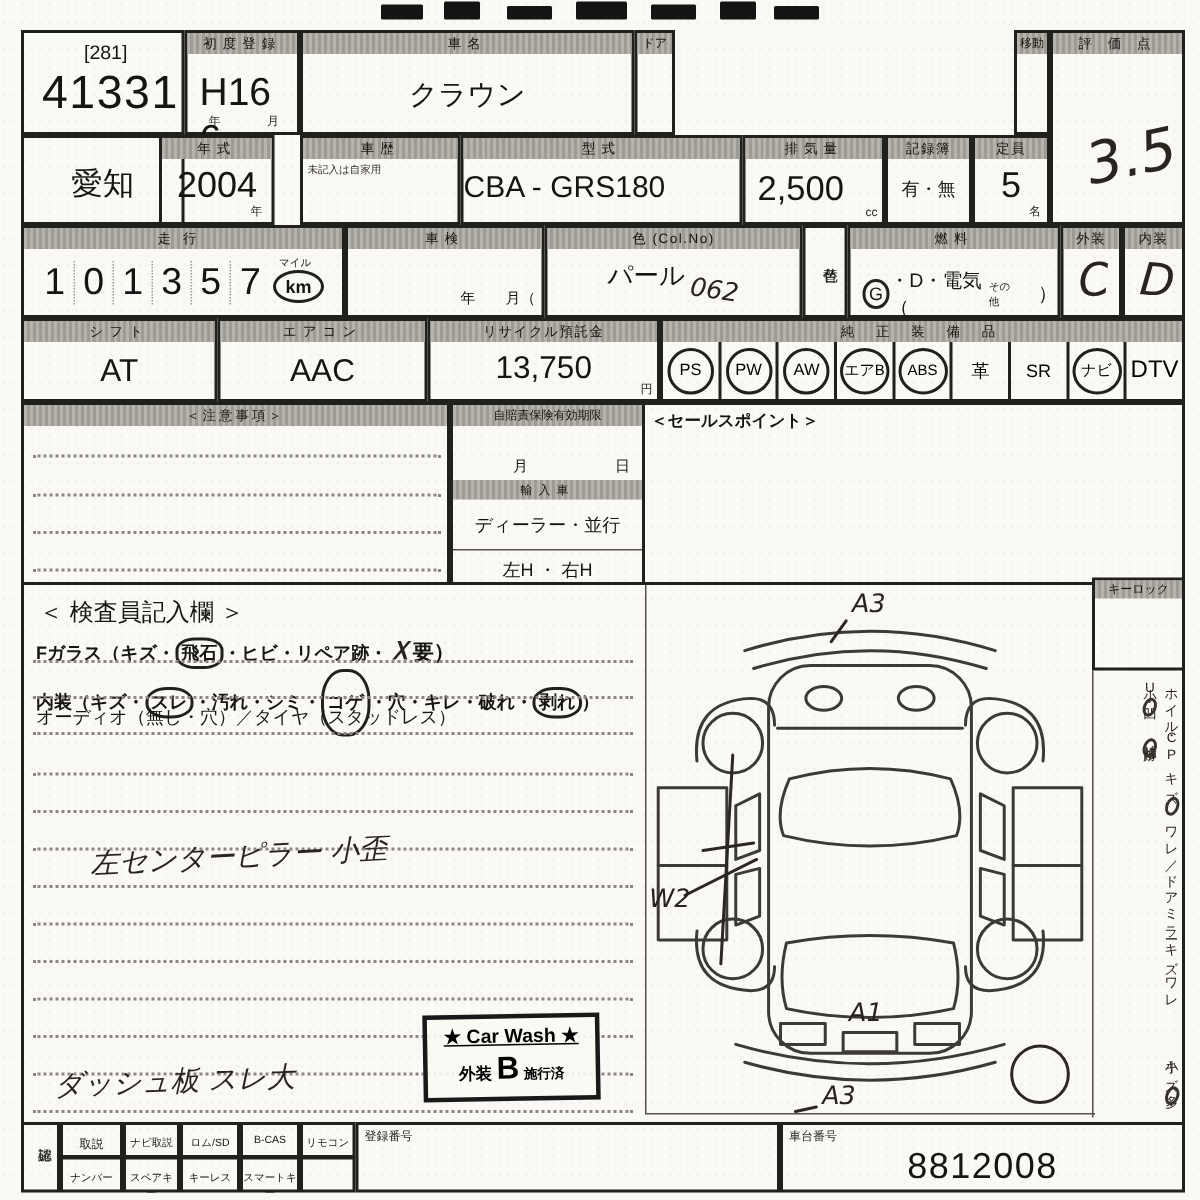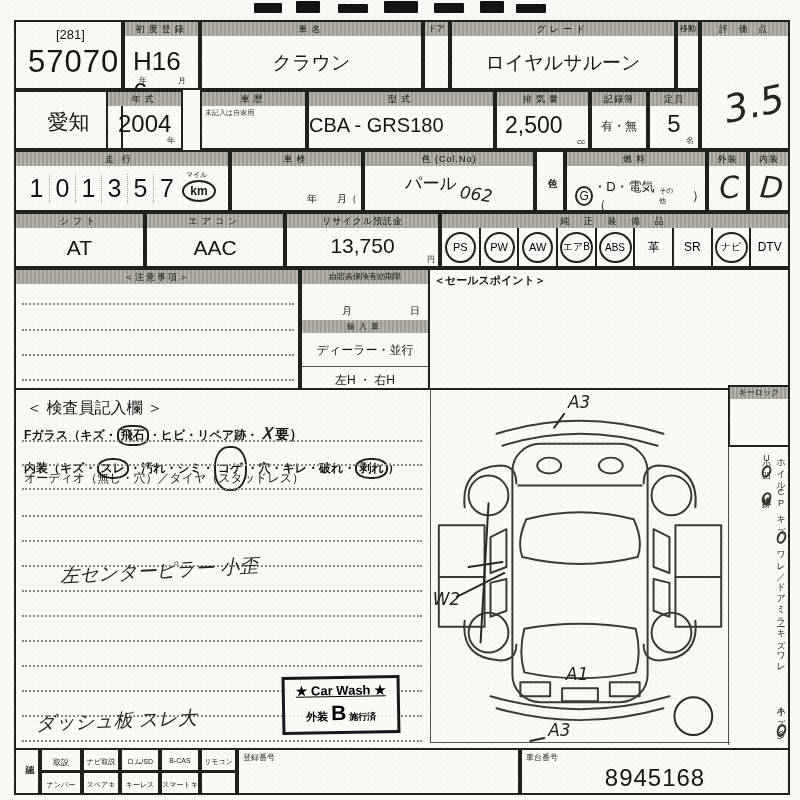--- a/index.html
+++ b/index.html
@@ -39,43 +39,39 @@
     <div class="frag" style="left:296px;top:1px;width:24px;height:12px"></div>
     <div class="frag" style="left:338px;top:4px;width:30px;height:9px"></div>
     <div class="frag" style="left:384px;top:1px;width:34px;height:12px"></div>
     <div class="frag" style="left:434px;top:3px;width:30px;height:10px"></div>
     <div class="frag" style="left:480px;top:1px;width:24px;height:12px"></div>
     <div class="frag" style="left:516px;top:4px;width:30px;height:9px"></div>
   </div>
 
   <div class="cell" style="left:14px;top:20px;width:109px;height:70px">
     <div class="v" style="left:40px;top:5px;font-size:13px">[281]</div>
-    <div class="v" style="left:12px;top:22px;font-size:31px;letter-spacing:1px">57070</div>
+    <div class="v" style="left:12px;top:22px;font-size:31px;letter-spacing:1px">41331</div>
   </div>
 
   <div class="cell" style="left:123px;top:20px;width:77px;height:70px">
     <div class="hdr">初度登録</div>
     <div class="v" style="left:8px;top:24px;font-size:26px">H16 6</div>
     <div class="v tiny" style="left:14px;bottom:2px">年</div>
     <div class="v tiny" style="right:12px;bottom:2px">月</div>
   </div>
 
   <div class="cell" style="left:200px;top:20px;width:223px;height:70px">
     <div class="hdr">車名</div>
     <div class="v" style="left:0;right:0;top:28px;text-align:center;font-size:19px">クラウン</div>
   </div>
 
   <div class="cell" style="left:423px;top:20px;width:27px;height:70px">
     <div class="hdr" style="letter-spacing:0;font-size:8px">ドア</div>
   </div>
 
-  <div class="cell" style="left:450px;top:20px;width:226px;height:70px">
-    <div class="hdr">グレード</div>
-    <div class="v" style="left:0;right:0;top:28px;text-align:center;font-size:19px">ロイヤルサルーン</div>
-  </div>
 
   <div class="cell" style="left:676px;top:20px;width:24px;height:70px">
     <div class="hdr" style="letter-spacing:0;font-size:8px">移動</div>
   </div>
 
   <div class="cell" style="left:700px;top:20px;width:90px;height:130px">
     <div class="hdr">評 価 点</div>
     <div class="v hand" style="left:22px;top:60px;font-size:38px;transform:rotate(-12deg)">3.5</div>
   </div>
 
@@ -197,21 +193,21 @@
           <span class="circ" style="width:33px;height:31px;font-size:10px">エアB</span>
         </div>
       <div style="flex:1;border-right:2px solid #20201d;display:flex;align-items:center;justify-content:center">
           <span class="circ" style="width:33px;height:31px;font-size:10px">ABS</span>
         </div>
       <div style="flex:1;border-right:2px solid #20201d;display:flex;align-items:center;justify-content:center;font-size:12px">革</div>
       <div style="flex:1;border-right:2px solid #20201d;display:flex;align-items:center;justify-content:center;font-size:12px">SR</div>
       <div style="flex:1;border-right:2px solid #20201d;display:flex;align-items:center;justify-content:center">
           <span class="circ" style="width:33px;height:31px;font-size:10px">ナビ</span>
         </div>
-      <div style="flex:1;display:flex;align-items:center;justify-content:center;font-size:12px">DTV</div>
+      <div style="flex:1;display:flex;align-items:center;justify-content:center;font-size:16px">DTV</div>
     </div>
   </div>
 
   <div class="cell" style="left:14px;top:268px;width:286px;height:122px">
     <div class="hdr" style="letter-spacing:2px">＜注意事項＞</div>
   </div>
   <div class="dot" style="left:22px;top:303px;width:272px"></div>
   <div class="dot" style="left:22px;top:329px;width:272px"></div>
   <div class="dot" style="left:22px;top:354px;width:272px"></div>
   <div class="dot" style="left:22px;top:379px;width:272px"></div>
@@ -380,16 +376,16 @@
       <div class="v" style="left:0;right:0;top:7px;text-align:center;font-size:7px">スマートキー</div>
     </div>
   <div class="cell" style="left:200px;top:771px;width:37px;height:24px"></div>
 
   <div class="cell" style="left:237px;top:748px;width:283px;height:47px">
     <div class="v tiny" style="left:4px;top:2px">登録番号</div>
   </div>
 
   <div class="cell" style="left:520px;top:748px;width:270px;height:47px">
     <div class="v tiny" style="left:4px;top:2px">車台番号</div>
-    <div class="v" style="left:0;right:0;top:14px;text-align:center;font-size:24px;letter-spacing:1px">8945168</div>
+    <div class="v" style="left:0;right:0;top:14px;text-align:center;font-size:24px;letter-spacing:1px">8812008</div>
   </div>
 
 </div>
 
 </body></html>

